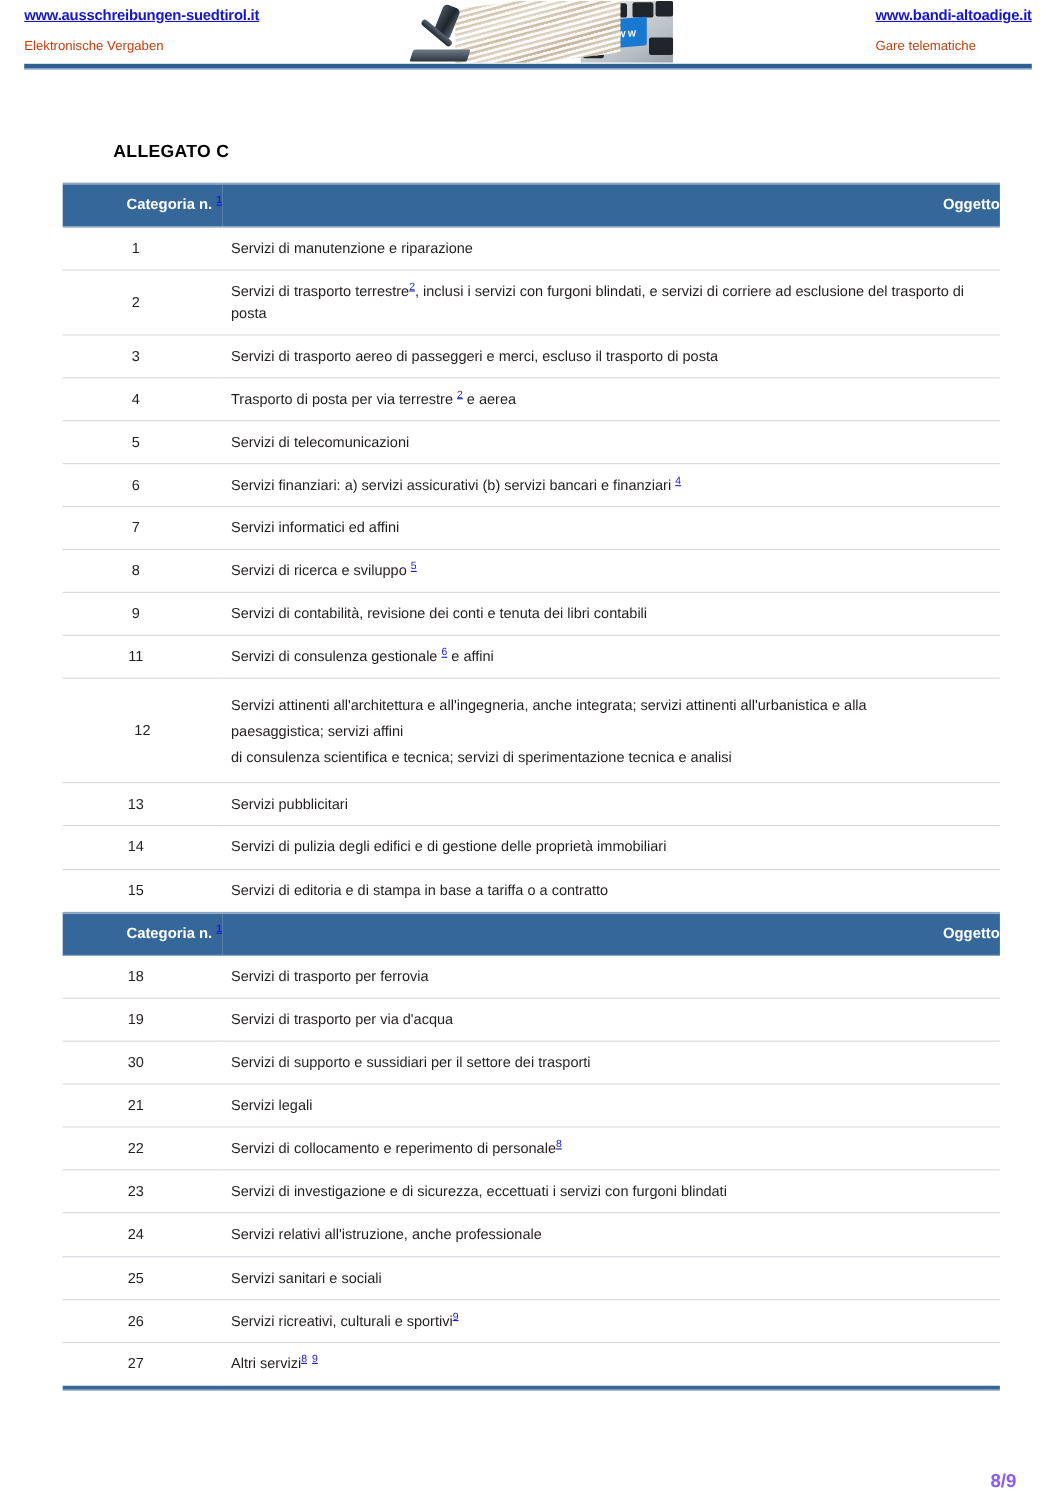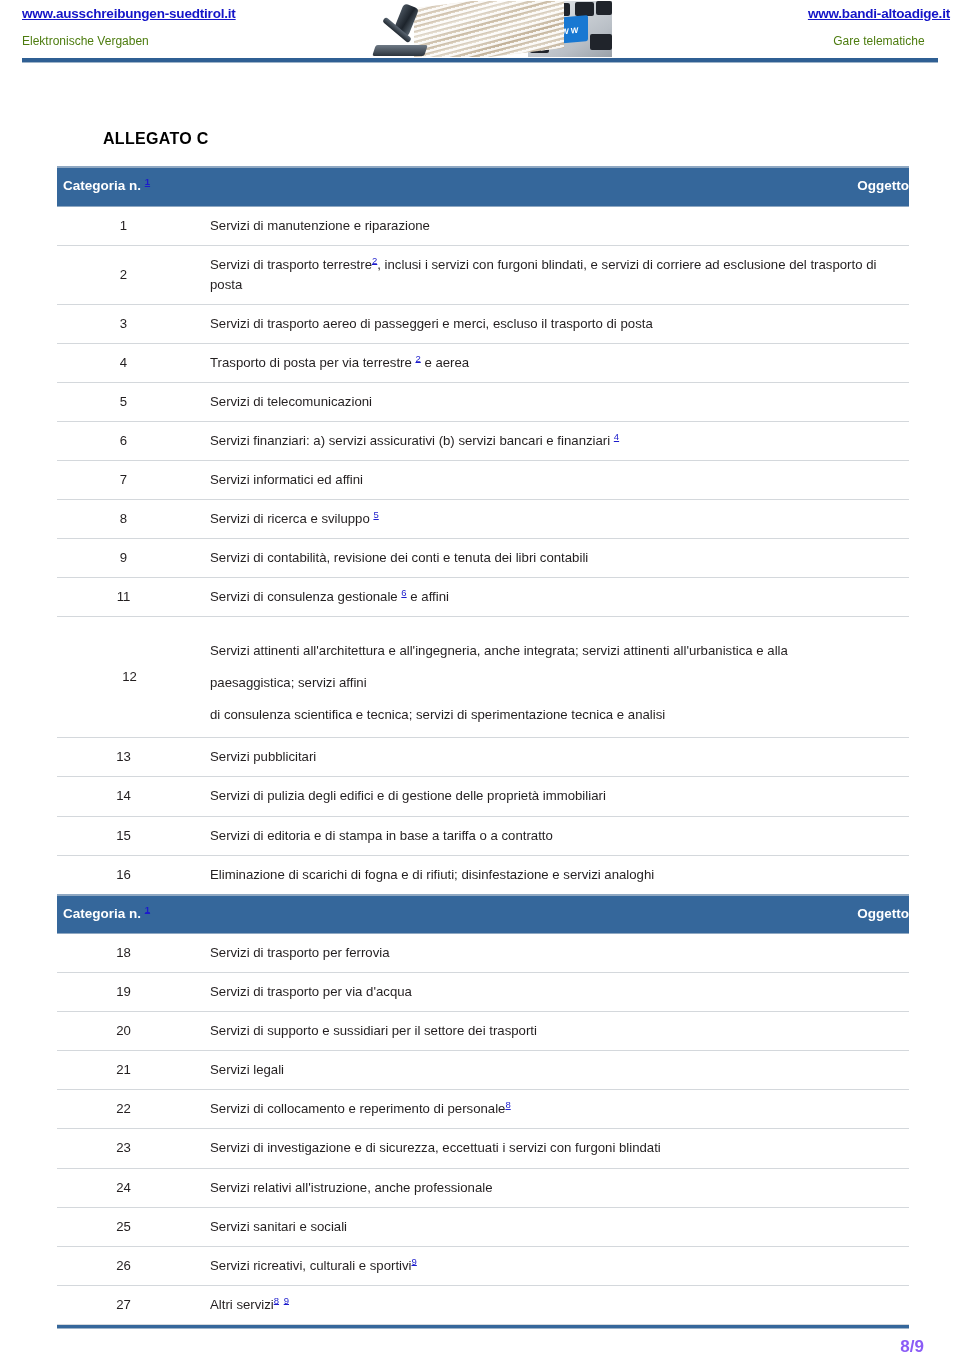--- a/index.html
+++ b/index.html
@@ -21,34 +21,34 @@
     position: relative;
     height: 74px;
     padding: 0 18px;
     text-decoration: underline;
   }
   .hdr-left, .hdr-right {
     position: absolute;
     top: 6px;
   }
   .hdr-left { left: 22px; text-align: left; }
-  .hdr-right { right: 10px; text-align: center; }
+  .hdr-right { right: 22px; text-align: left; }
 
   .hdr-url {
     font-size: 13.5px;
     color: #1414c8;
     text-decoration: underline;
     font-weight: bold;
     letter-spacing: -0.2px;
     display: block;
     white-space: nowrap;
   }
   .hdr-sub {
     font-size: 12px;
-    color: #4d7c0f;
+    color: #c2410c;
     display: block;
     margin-top: 13px;
     white-space: nowrap;
   }
 
   
   .hdr-image {
     position: absolute;
     left: 352px;
     top: 1px;
@@ -153,42 +153,42 @@
 
   .tbl thead th, .tbl tr.hdr-row td {
     background: #35679b;
     color: #ffffff;
     font-size: 13.5px;
     font-weight: bold;
     padding: 8px 0 9px 0;
     border-top: 2px solid #8fa8c2;
     border-bottom: 1px solid #8fa8c2;
   }
-  .th-cat { text-align: left; padding-left: 6px !important; }
+  .th-cat { text-align: right; padding-left: 6px !important; }
   .th-obj { text-align: right; padding-left: 92px !important; }
 
   .tbl td {
     font-size: 13.2px;
     line-height: 1.52;
     color: #231f20;
     border-bottom: 1px solid #d4d8dc;
     padding: 9px 0;
     vertical-align: middle;
   }
   .tbl td.num {
     text-align: center;
     padding-right: 12px;
   }
   .tbl td.obj {
     padding-left: 8px;
     padding-right: 14px;
   }
   .tbl tr.tall td { padding: 12px 0; }
   .tbl tr.tall td.obj { padding-left: 8px; }
-  .obj p { margin: 12px 0 4px 0; }
+  .obj p { margin: 2px 0 4px 0; }
   .obj p:last-child { margin-bottom: 0; }
 
   sup.fn {
     color: #1c1ccc;
     text-decoration: underline;
     font-size: 9.5px;
     vertical-align: super;
     line-height: 0;
   }
   .fn-sep { letter-spacing: 1px; }
@@ -312,38 +312,34 @@
         <td class="obj">Servizi pubblicitari</td>
       </tr>
       <tr>
         <td class="num">14</td>
         <td class="obj">Servizi di pulizia degli edifici e di gestione delle proprietà immobiliari</td>
       </tr>
       <tr>
         <td class="num">15</td>
         <td class="obj">Servizi di editoria e di stampa in base a tariffa o a contratto</td>
       </tr>
-      <tr>
-        <td class="num">16</td>
-        <td class="obj">Eliminazione di scarichi di fogna e di rifiuti; disinfestazione e servizi analoghi</td>
-      </tr>
       <tr class="hdr-row">
         <td class="th-cat">Categoria n. <sup class="fn">1</sup></td>
         <td class="th-obj">Oggetto</td>
       </tr>
       <tr>
         <td class="num">18</td>
         <td class="obj">Servizi di trasporto per ferrovia</td>
       </tr>
       <tr>
         <td class="num">19</td>
         <td class="obj">Servizi di trasporto per via d'acqua</td>
       </tr>
       <tr>
-        <td class="num">20</td>
+        <td class="num">30</td>
         <td class="obj">Servizi di supporto e sussidiari per il settore dei trasporti</td>
       </tr>
       <tr>
         <td class="num">21</td>
         <td class="obj">Servizi legali</td>
       </tr>
       <tr>
         <td class="num">22</td>
         <td class="obj">Servizi di collocamento e reperimento di personale<sup class="fn">8</sup></td>
       </tr>

